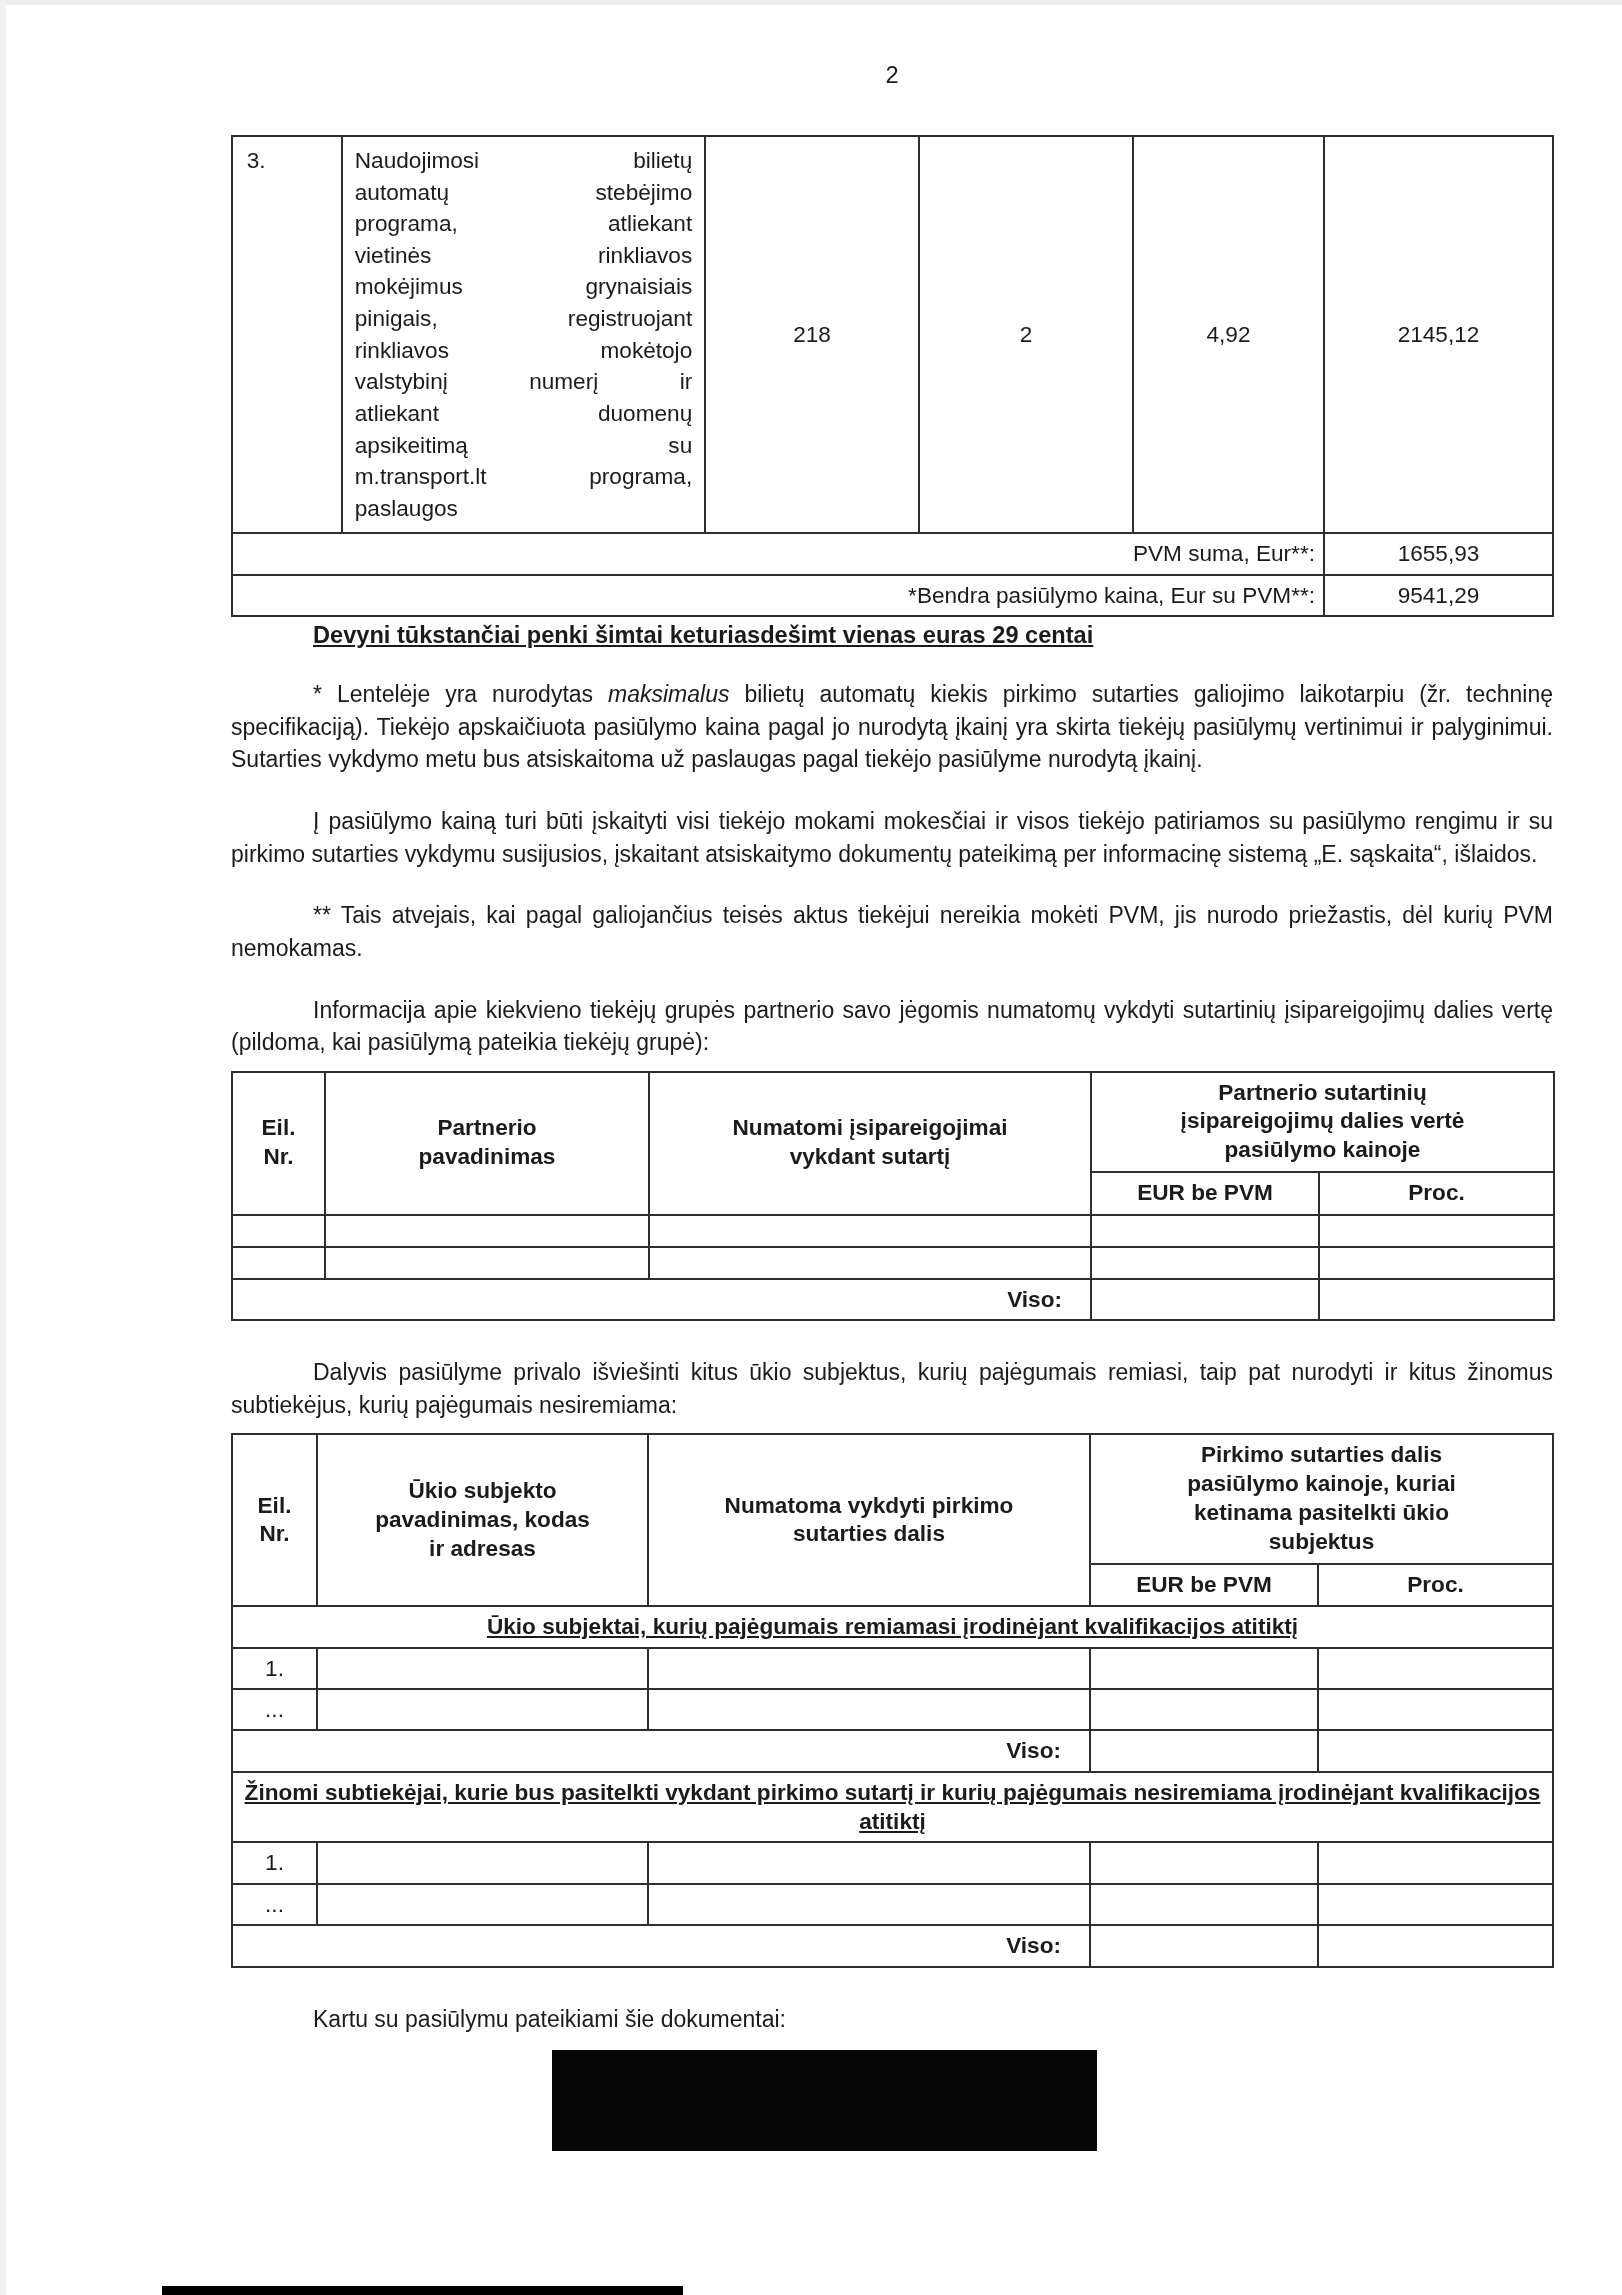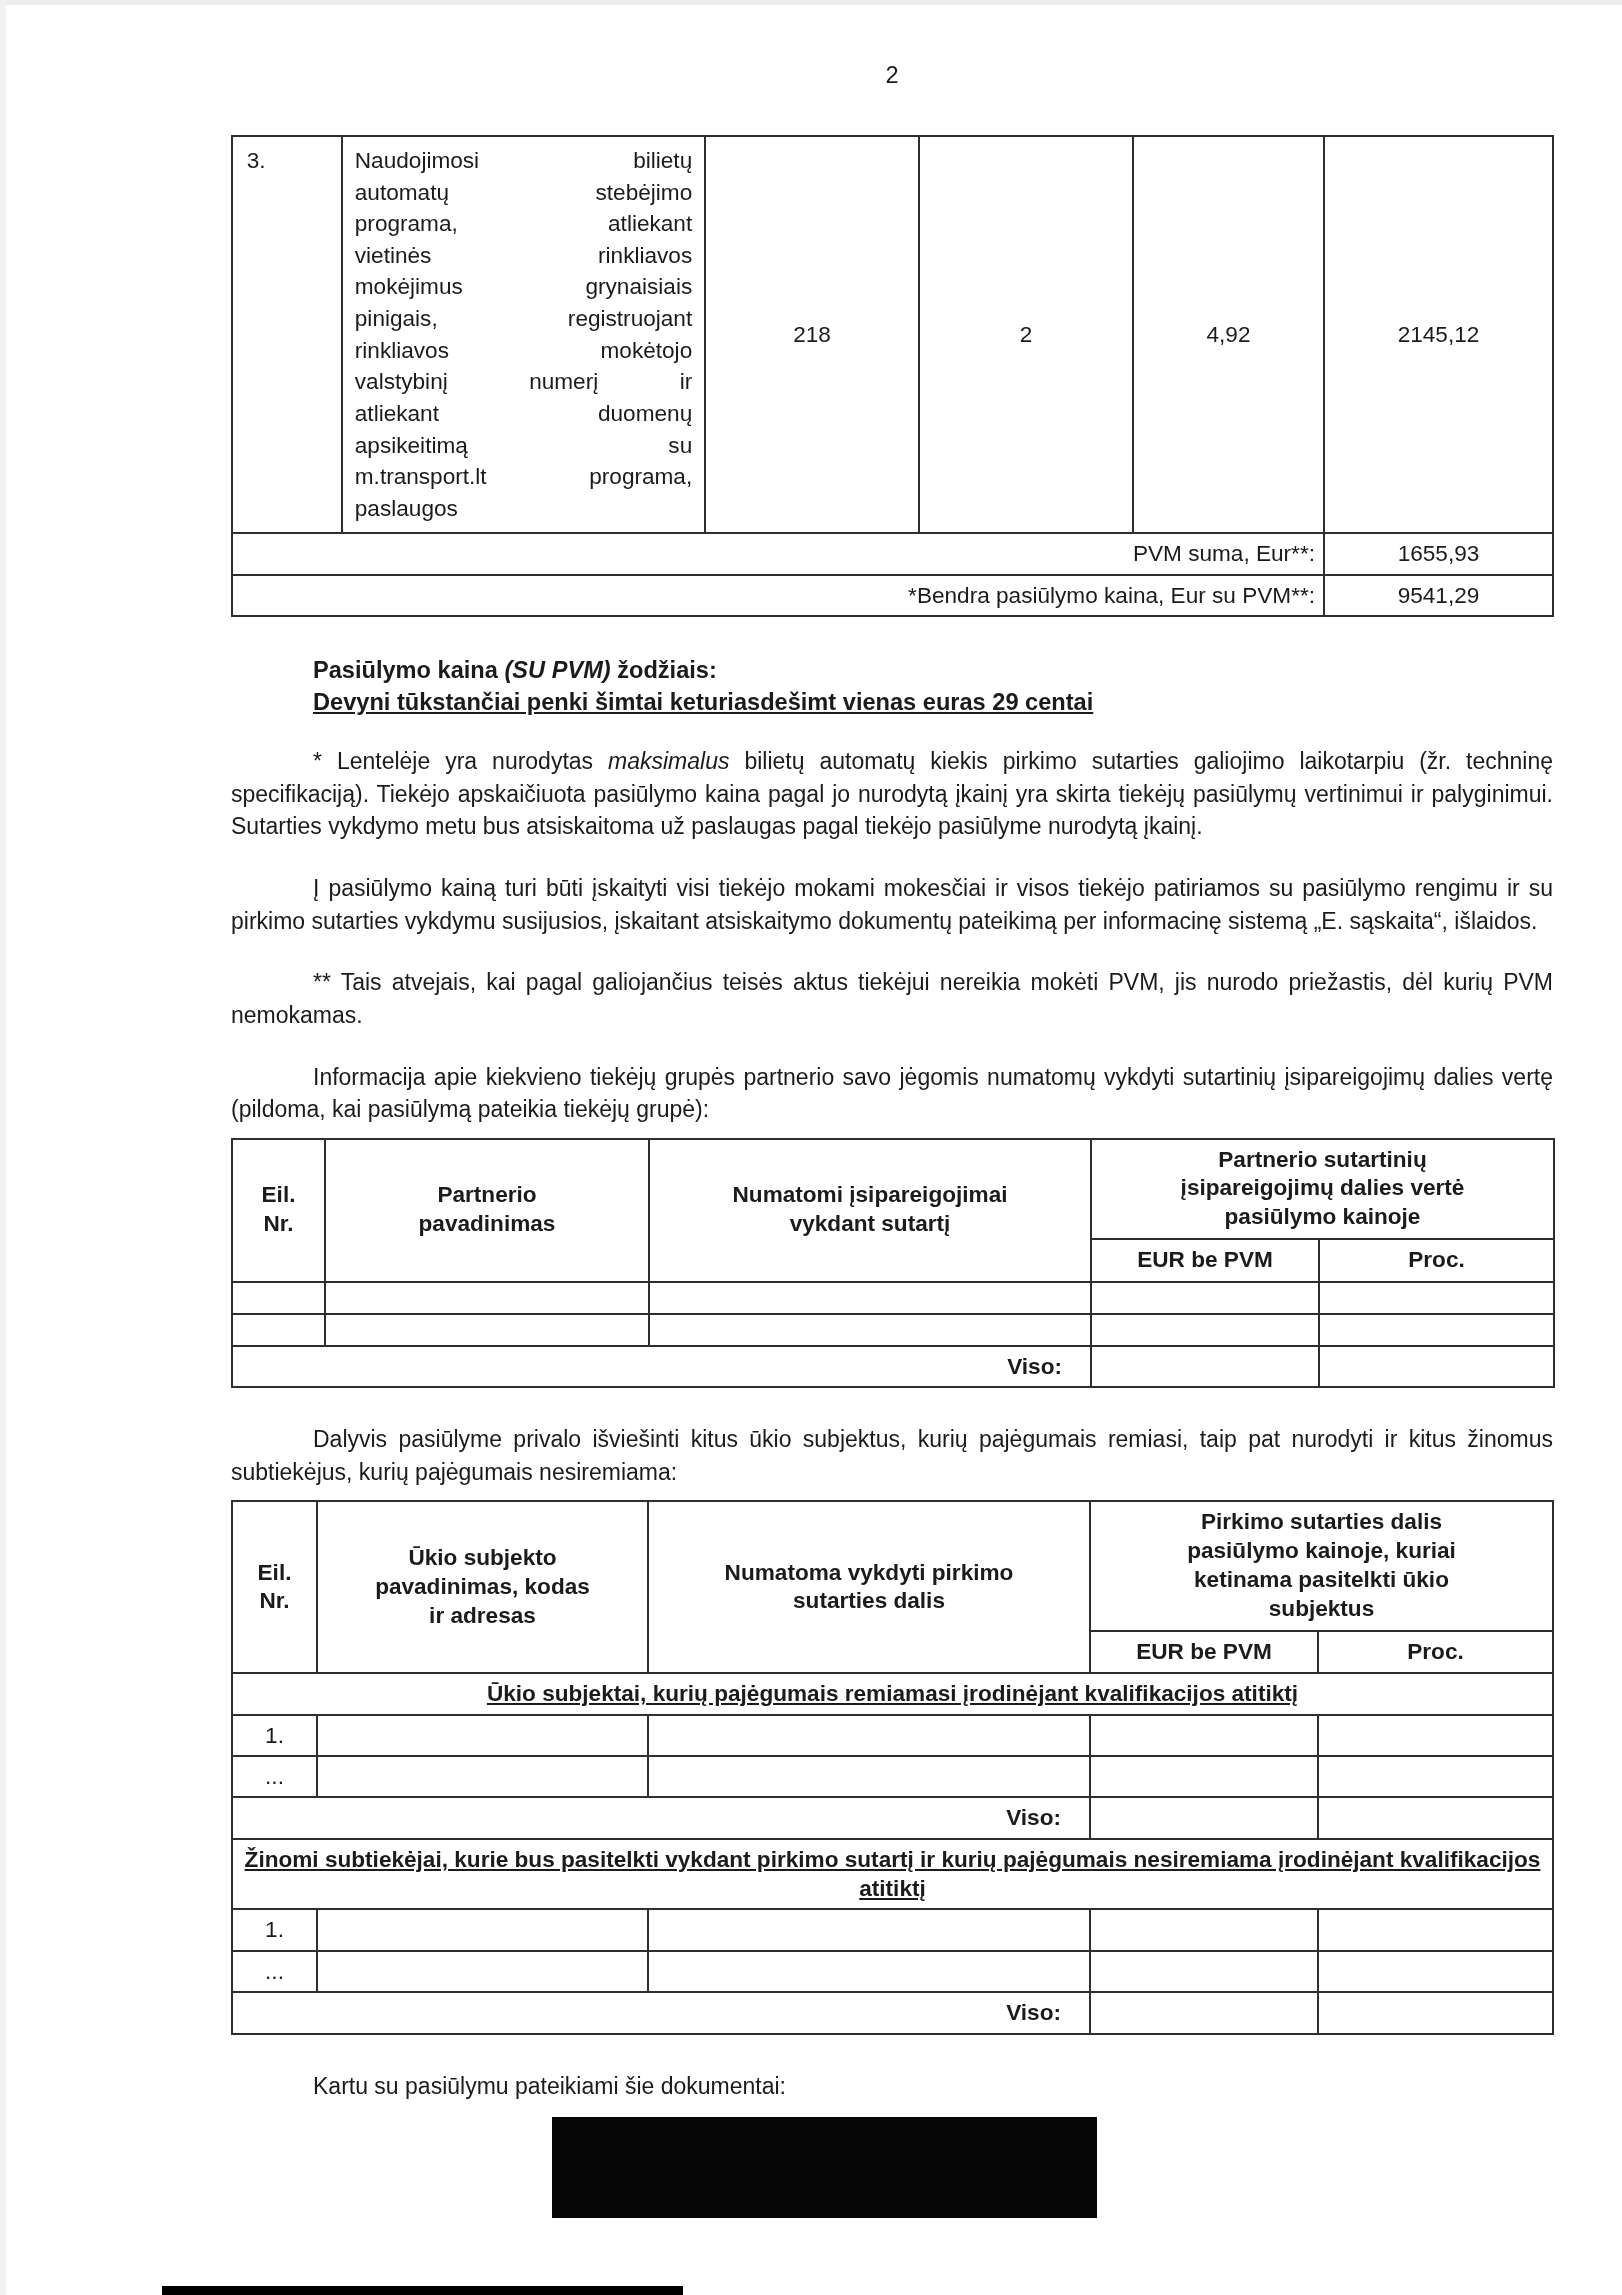--- a/index.html
+++ b/index.html
@@ -90,21 +90,20 @@
         <td class="sum-label" colspan="5">PVM suma, Eur**:</td>
         <td class="sum-value">1655,93</td>
       </tr>
       <tr>
         <td class="sum-label bold" colspan="5">*Bendra pasiūlymo kaina, Eur su PVM**:</td>
         <td class="sum-value bold">9541,29</td>
       </tr>
     </tbody>
   </table>
 
-  <div class="heading"><span>Pasiūlymo kaina </span><span class="ital">(SU PVM)</span><span> žodžiais:</span></div>
   <div class="words">Devyni tūkstančiai penki šimtai keturiasdešimt vienas euras 29 centai</div>
 
   <div class="para"><span>* Lentelėje yra nurodytas </span><span class="ital">maksimalus</span><span> bilietų automatų kiekis pirkimo sutarties galiojimo laikotarpiu (žr. techninę specifikaciją). Tiekėjo apskaičiuota pasiūlymo kaina pagal jo nurodytą įkainį yra skirta tiekėjų pasiūlymų vertinimui ir palyginimui. Sutarties vykdymo metu bus atsiskaitoma už paslaugas pagal tiekėjo pasiūlyme nurodytą įkainį.</span></div>
 
   <div class="para">Į pasiūlymo kainą turi būti įskaityti visi tiekėjo mokami mokesčiai ir visos tiekėjo patiriamos su pasiūlymo rengimu ir su pirkimo sutarties vykdymu susijusios, įskaitant atsiskaitymo dokumentų pateikimą per informacinę sistemą „E. sąskaita“, išlaidos.</div>
 
   <div class="para">** Tais atvejais, kai pagal galiojančius teisės aktus tiekėjui nereikia mokėti PVM, jis nurodo priežastis, dėl kurių PVM nemokamas.</div>
 
   <div class="para">Informacija apie kiekvieno tiekėjų grupės partnerio savo jėgomis numatomų vykdyti sutartinių įsipareigojimų dalies vertę (pildoma, kai pasiūlymą pateikia tiekėjų grupė):</div>
 

